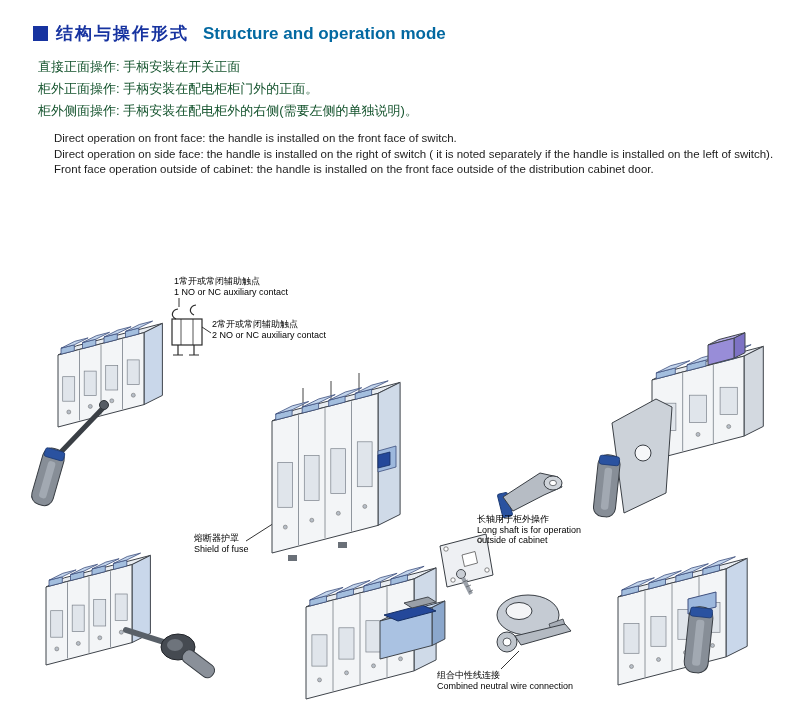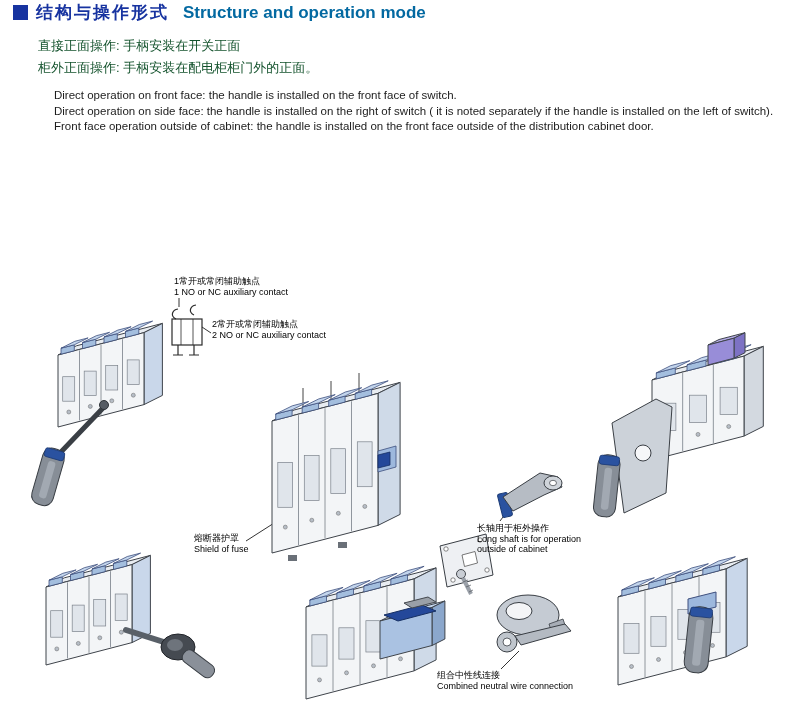--- a/index.html
+++ b/index.html
@@ -1,18 +1,18 @@
 <!DOCTYPE html>
 <html><head>
 <meta charset="utf-8">
 <style>
   html,body{margin:0;padding:0;background:#ffffff;}
   .page{position:relative;width:795px;height:709px;background:#fff;overflow:hidden;
         font-family:"Liberation Sans", sans-serif;color:#1a1a1a;}
-  .header{display:flex;align-items:center;padding:1px 0 0 13px;}
+  .header{display:flex;align-items:center;padding:22px 0 0 13px;margin-left:20px;}
   .bullet{width:15px;height:15px;background:#1733a0;display:inline-block;flex:0 0 auto;}
   .title-zh{font-size:17px;font-weight:bold;color:#1733a0;margin-left:8px;letter-spacing:2px;}
   .title-en{font-size:17px;font-weight:bold;color:#0369a1;margin-left:14px;}
   .zh-block{margin:11px 0 0 38px;font-size:13px;line-height:22px;color:#14532d;}
   .en-block{margin:9px 14px 0 14px;font-size:11.5px;line-height:15.5px;color:#1c1c1c;}
   .en-block p{margin:0;text-indent:40px;}
   .diagram{position:absolute;left:0;top:255px;width:748px;height:454px;}
   .diagram svg{position:absolute;left:0;top:0;}
   .fig-label{position:absolute;font-size:9px;line-height:10.5px;color:#000;}
   .fig-label .ln{white-space:nowrap;}
@@ -25,20 +25,21 @@
 
   <div class="header">
     <span class="bullet"></span>
     <span class="title-zh">结构与操作形式</span>
     <span class="title-en">Structure and operation mode</span>
   </div>
 
   <div class="zh-block">
     <div>直接正面操作: 手柄安装在开关正面</div>
     <div>柜外正面操作: 手柄安装在配电柜柜门外的正面。</div>
+    <div>柜外侧面操作: 手柄安装在配电柜外的右侧(需要左侧的单独说明)。</div>
   </div>
 
   <div class="en-block">
     <p>Direct operation on front face: the handle is installed on the front face of switch.</p>
     <p>Direct operation on side face: the handle is installed on the right of switch ( it is noted separately if the handle is installed on the left of switch).</p>
     <p>Front face operation outside of cabinet: the handle is installed on the front face outside of the distribution cabinet door.</p>
   </div>
 
   <div class="diagram">
     <svg id="fig" width="795" height="454" viewBox="0 0 795 454">
@@ -274,21 +275,21 @@
       <div class="ln">1 NO or NC auxiliary contact</div>
     </div>
     <div class="fig-label" style="left:212px;top:64px">
       <div class="ln">2常开或常闭辅助触点</div>
       <div class="ln">2 NO or NC auxiliary contact</div>
     </div>
     <div class="fig-label" style="left:194px;top:278px">
       <div class="ln">熔断器护罩</div>
       <div class="ln">Shield of fuse</div>
     </div>
-    <div class="fig-label" style="left:477px;top:268px">
+    <div class="fig-label" style="left:477px;top:259px">
       <div class="ln">长轴用于柜外操作</div>
       <div class="wrap">Long shaft is for operation outside of cabinet</div>
     </div>
     <div class="fig-label" style="left:437px;top:415px">
       <div class="ln">组合中性线连接</div>
       <div class="ln">Combined neutral wire connection</div>
     </div>
   </div>
 </div>
 

